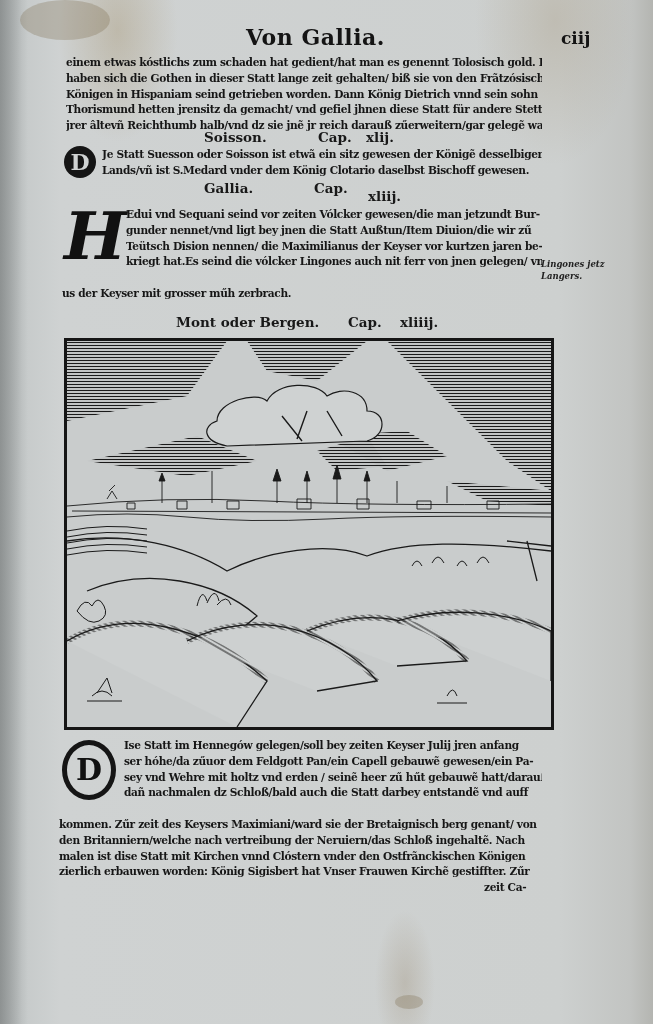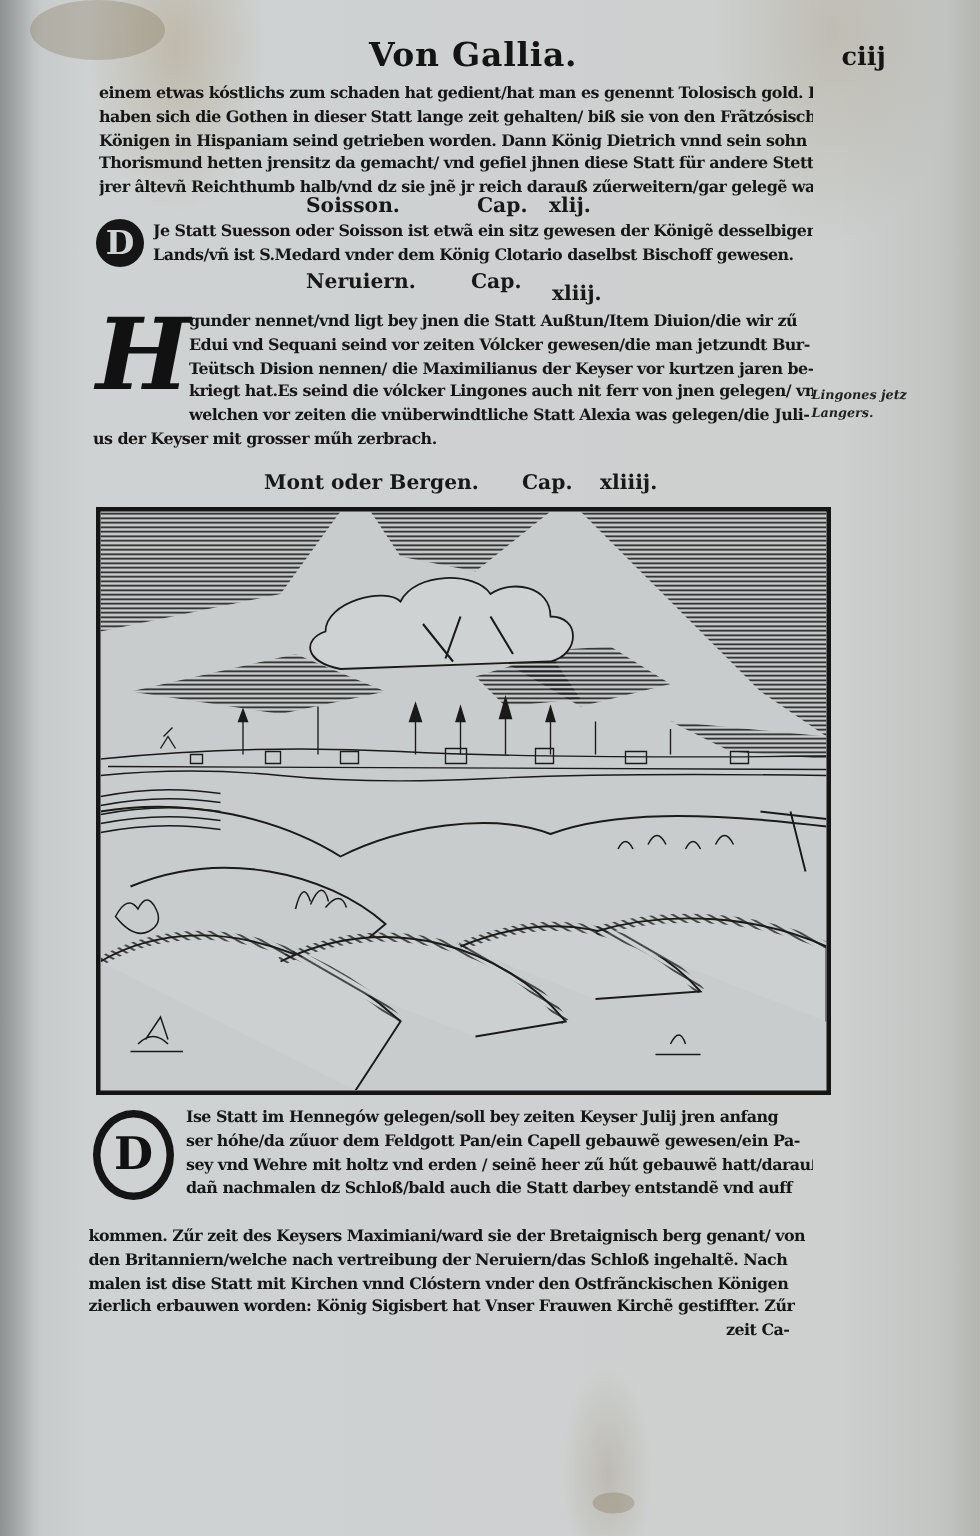--- a/index.html
+++ b/index.html
@@ -97,30 +97,29 @@
     <span class="heading" style="left:318px;top:129px;">Cap.</span>
     <span class="heading" style="left:366px;top:129px;">xlij.</span>
     <div class="initial init-d1">D</div>
     <div class="text" style="top:147px;left:102px;width:440px;">
       <span class="line">Je Statt Suesson oder Soisson ist etwã ein sitz gewesen der Königẽ desselbigen</span>
       <span class="line">Lands/vñ ist S.Medard vnder dem König Clotario daselbst Bischoff gewesen.</span>
     </div>
   </div>
 
   <div>
-    <span class="heading" style="left:204px;top:180px;">Neruiern.</span>
+    <span class="heading" style="left:204px;top:180px;">Gallia.</span>
     <span class="heading" style="left:314px;top:180px;">Cap.</span>
     <span class="heading" style="left:368px;top:188px;">xliij.</span>
     <div class="initial init-h">H</div>
     <div class="text" style="top:207px;left:126px;width:416px;">
+      <span class="line">Edui vnd Sequani seind vor zeiten Vólcker gewesen/die man jetzundt Bur-</span>
       <span class="line">gunder nennet/vnd ligt bey jnen die Statt Außtun/Item Diuion/die wir zű</span>
-      <span class="line">Edui vnd Sequani seind vor zeiten Vólcker gewesen/die man jetzundt Bur-</span>
       <span class="line">Teütsch Dision nennen/ die Maximilianus der Keyser vor kurtzen jaren be-</span>
       <span class="line">kriegt hat.Es seind die vólcker Lingones auch nit ferr von jnen gelegen/ vnder</span>
-      <span class="line">welchen vor zeiten die vnüberwindtliche Statt Alexia was gelegen/die Juli-</span>
     </div>
     <div class="text" style="top:286px;left:62px;width:300px;">
       <span class="line">us der Keyser mit grosser műh zerbrach.</span>
     </div>
     <div class="margin-note">
       <div>Lingones jetz</div>
       <div>Langers.</div>
     </div>
   </div>
 

